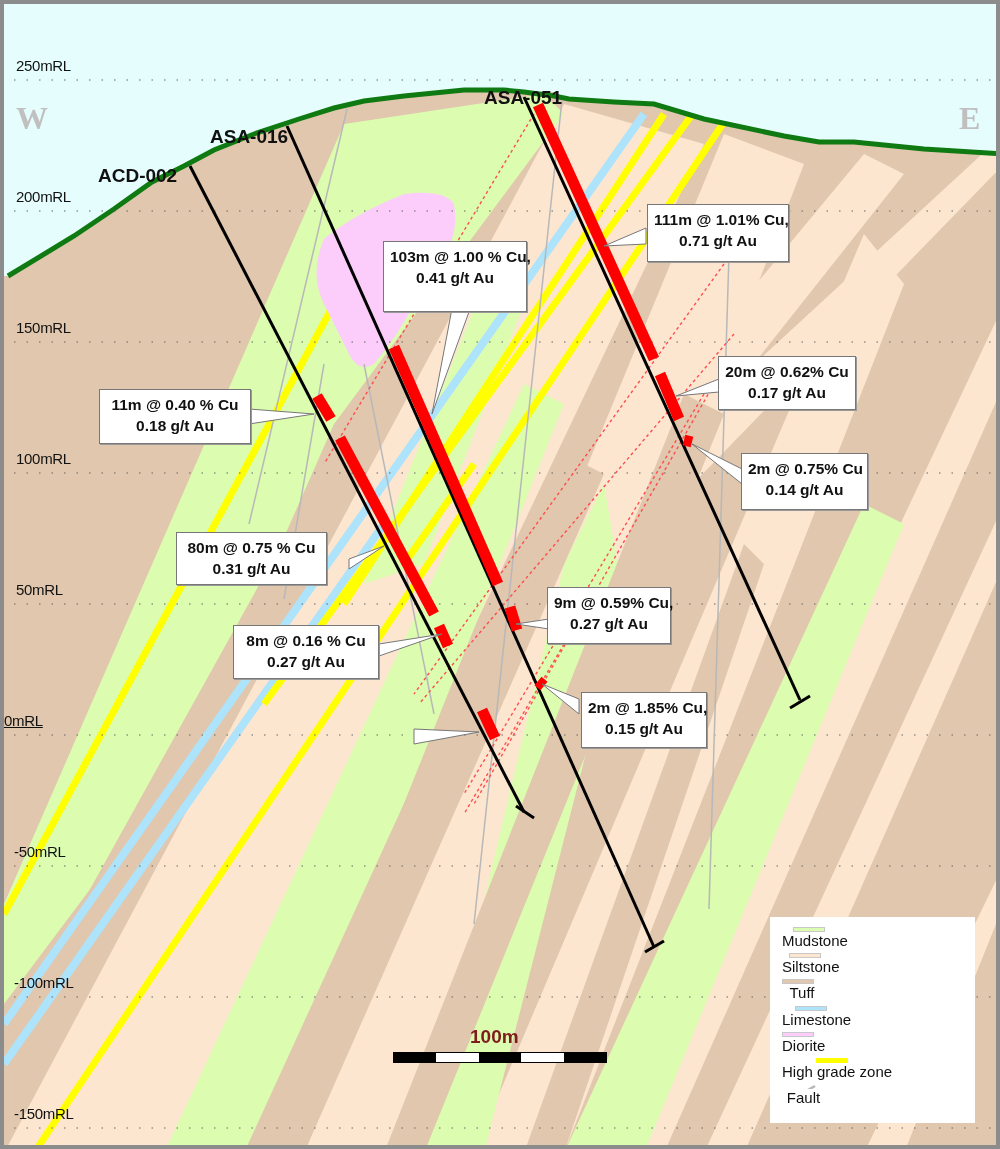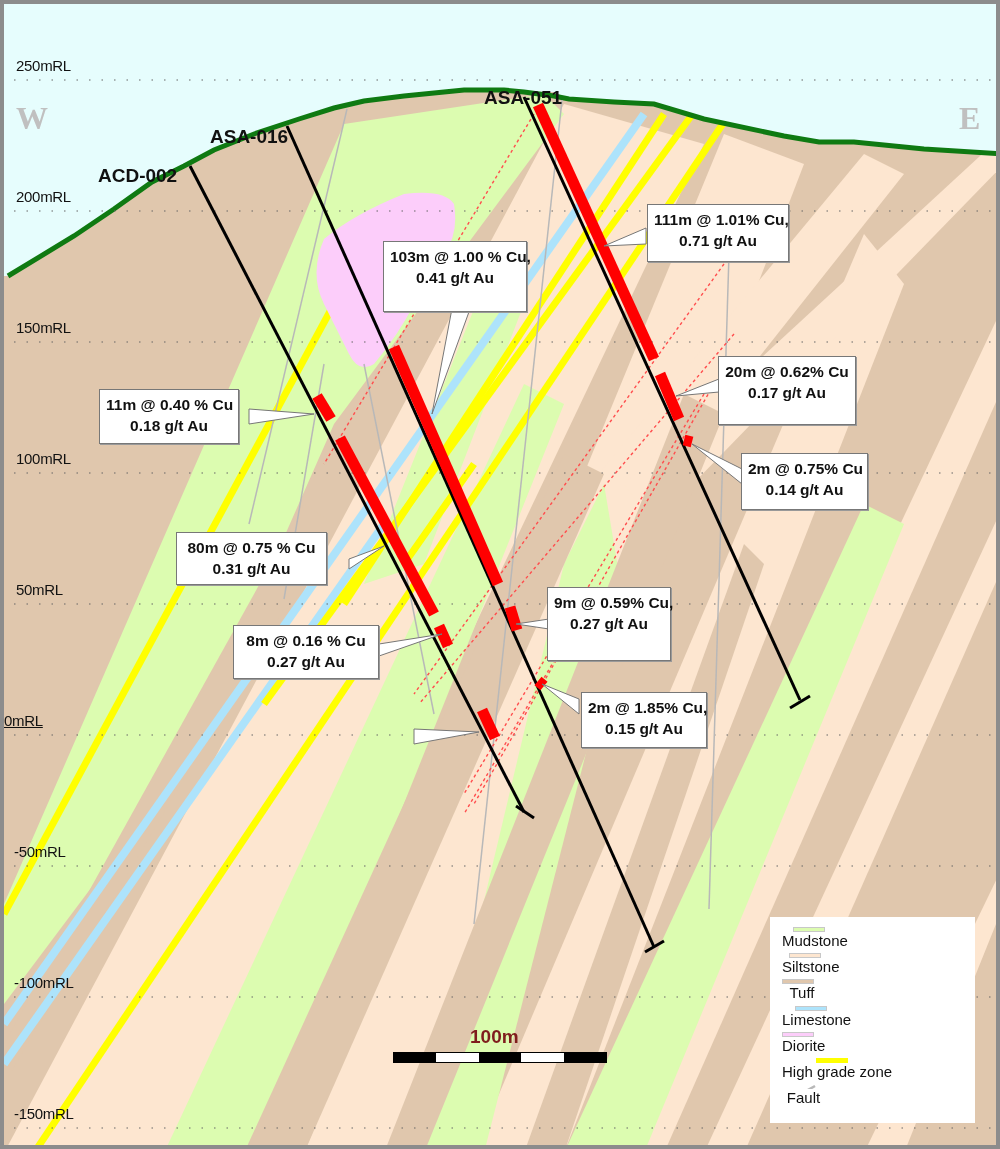--- a/index.html
+++ b/index.html
@@ -152,37 +152,37 @@
   <div class="hole" style="left:480px;top:48px;">ASA-051</div>
 
   <div class="callout" style="left:379px;top:237px;width:144px;height:71px;">
     <span>103m @ 1.00 % Cu,</span>
     <span>0.41 g/t Au</span>
   </div>
   <div class="callout" style="left:643px;top:200px;width:142px;height:58px;">
     <span>111m @ 1.01% Cu,</span>
     <span>0.71 g/t Au</span>
   </div>
-  <div class="callout" style="left:95px;top:385px;width:140px;height:55px;">
+  <div class="callout" style="left:95px;top:385px;width:152px;height:55px;">
     <span>11m @ 0.40 % Cu</span>
     <span>0.18 g/t Au</span>
   </div>
-  <div class="callout" style="left:714px;top:352px;width:138px;height:69px;">
+  <div class="callout" style="left:714px;top:352px;width:138px;height:54px;">
     <span>20m @ 0.62% Cu</span>
     <span>0.17 g/t Au</span>
   </div>
   <div class="callout" style="left:737px;top:449px;width:127px;height:57px;">
     <span>2m @ 0.75% Cu</span>
     <span>0.14 g/t Au</span>
   </div>
   <div class="callout" style="left:172px;top:528px;width:151px;height:53px;">
     <span>80m @ 0.75 % Cu</span>
     <span>0.31 g/t Au</span>
   </div>
-  <div class="callout" style="left:543px;top:583px;width:124px;height:74px;">
+  <div class="callout" style="left:543px;top:583px;width:124px;height:57px;">
     <span>9m @ 0.59% Cu,</span>
     <span>0.27 g/t Au</span>
   </div>
   <div class="callout" style="left:229px;top:621px;width:146px;height:54px;">
     <span>8m @ 0.16 % Cu</span>
     <span>0.27 g/t Au</span>
   </div>
   <div class="callout" style="left:577px;top:688px;width:126px;height:56px;">
     <span>2m @ 1.85% Cu,</span>
     <span>0.15 g/t Au</span>

